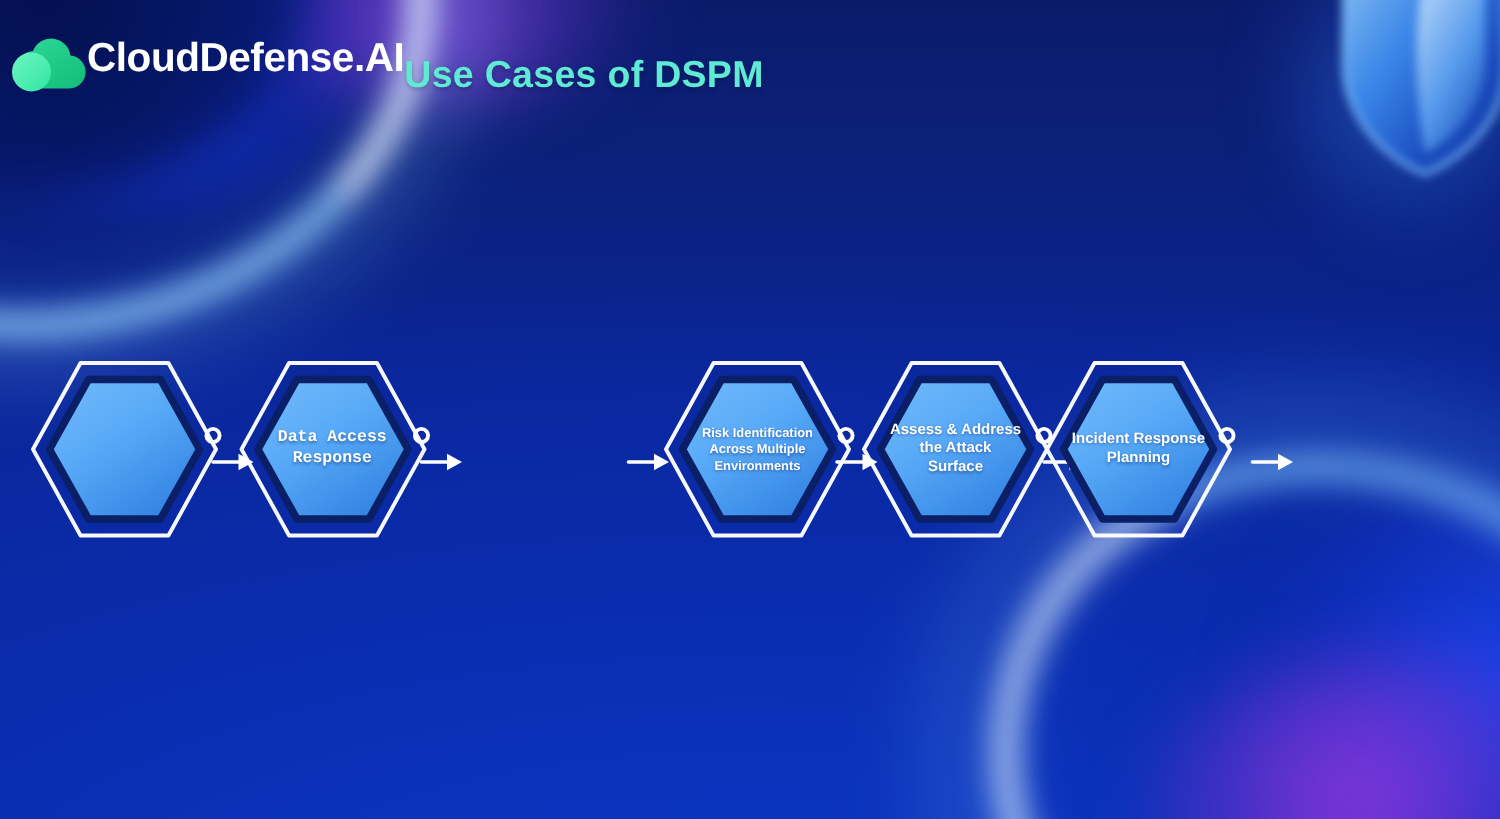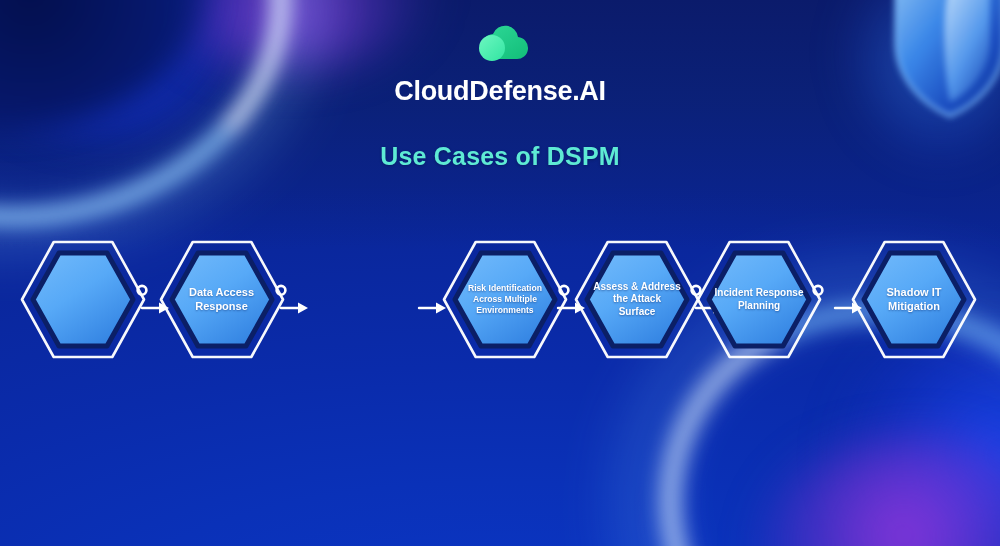--- a/index.html
+++ b/index.html
@@ -115,21 +115,21 @@
     position:absolute; right:-30px; top:-60px;
     width:180px; height:220px;
     border-radius:50%;
     background:radial-gradient(circle at 50% 55%, rgba(60,140,255,0.45) 0%, rgba(30,80,220,0.18) 55%, rgba(15,45,170,0) 78%);
     filter:blur(20px);
   }
 
   
   .header {
     position:absolute; left:0; top:0; width:100%;
-    display:flex; flex-direction:column; align-items:center;
+    display:flex; flex-direction:row; align-items:center;
     z-index:5;
   }
   .logo-mark { margin-top:22px; }
   .logo-mark svg { display:block; }
   .logo-text {
     margin-top:10px;
     color:#ffffff;
     font-size:27px;
     font-weight:bold;
     letter-spacing:-0.3px;
@@ -258,21 +258,21 @@
         <div class="node-label sz-11">
           <div></div>
         </div>
       </div>
       <div class="connector" style="left: 140px;">
         <svg width="34" height="127" viewBox="0 0 34 127">
           <path d="M2 72 H20" stroke="#ffffff" stroke-width="2.4" fill="none" stroke-linecap="round"></path>
           <polygon points="19,66.5 29,72 19,77.5" fill="#ffffff"></polygon>
         </svg>
       </div>
-      <div class="node" style="left: 156.5px;">
+      <div class="node" style="left: 156.5px; font-family: Liberation Mono, monospace;">
         <svg width="130" height="127" viewBox="0 0 130 127">
           <defs>
             <linearGradient id="hx1" x1="0.15" y1="0" x2="0.85" y2="1">
               <stop offset="0%" stop-color="#6fb8fa"></stop>
               <stop offset="42%" stop-color="#57a9f7"></stop>
               <stop offset="100%" stop-color="#2f7fe0"></stop>
             </linearGradient>
           </defs>
           <polygon points="4.0,63.5 35.7,6.0 94.3,6.0 126.0,63.5 94.3,121.0 35.7,121.0" fill="none" stroke="#ffffff" stroke-width="2.6" stroke-linejoin="round" opacity="0.97"></polygon>
           <polygon points="15.0,63.5 41.0,17.0 89.0,17.0 115.0,63.5 89.0,110.0 41.0,110.0" fill="url(#hx1)" stroke="#0b1f66" stroke-width="5" stroke-linejoin="round"></polygon>
@@ -370,34 +370,15 @@
             <span>Planning</span>
           </div>
         </div>
       </div>
       <div class="connector" style="left: 832.5px;">
         <svg width="34" height="127" viewBox="0 0 34 127">
           <path d="M2 72 H20" stroke="#ffffff" stroke-width="2.4" fill="none" stroke-linecap="round"></path>
           <polygon points="19,66.5 29,72 19,77.5" fill="#ffffff"></polygon>
         </svg>
       </div>
-      <div class="node" style="left: 849px;">
-        <svg width="130" height="127" viewBox="0 0 130 127">
-          <defs>
-            <linearGradient id="hx6" x1="0.15" y1="0" x2="0.85" y2="1">
-              <stop offset="0%" stop-color="#6fb8fa"></stop>
-              <stop offset="42%" stop-color="#57a9f7"></stop>
-              <stop offset="100%" stop-color="#2f7fe0"></stop>
-            </linearGradient>
-          </defs>
-          <polygon points="4.0,63.5 35.7,6.0 94.3,6.0 126.0,63.5 94.3,121.0 35.7,121.0" fill="none" stroke="#ffffff" stroke-width="2.6" stroke-linejoin="round" opacity="0.97"></polygon>
-          <polygon points="15.0,63.5 41.0,17.0 89.0,17.0 115.0,63.5 89.0,110.0 41.0,110.0" fill="url(#hx6)" stroke="#0b1f66" stroke-width="5" stroke-linejoin="round"></polygon>
-        </svg>
-        <div class="node-label sz-11">
-          <div>
-            <span>Shadow IT</span>
-            <span>Mitigation</span>
-          </div>
-        </div>
-      </div>
     </div>
 
 </div>
 
 </body></html>

